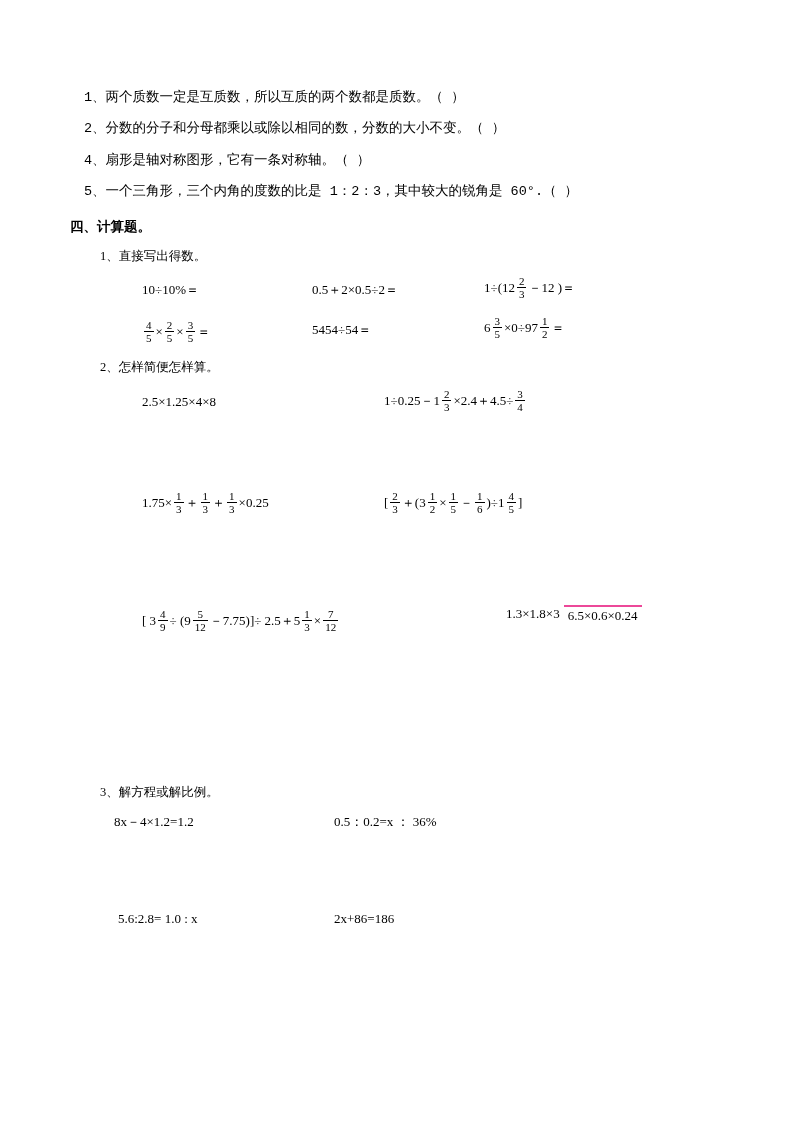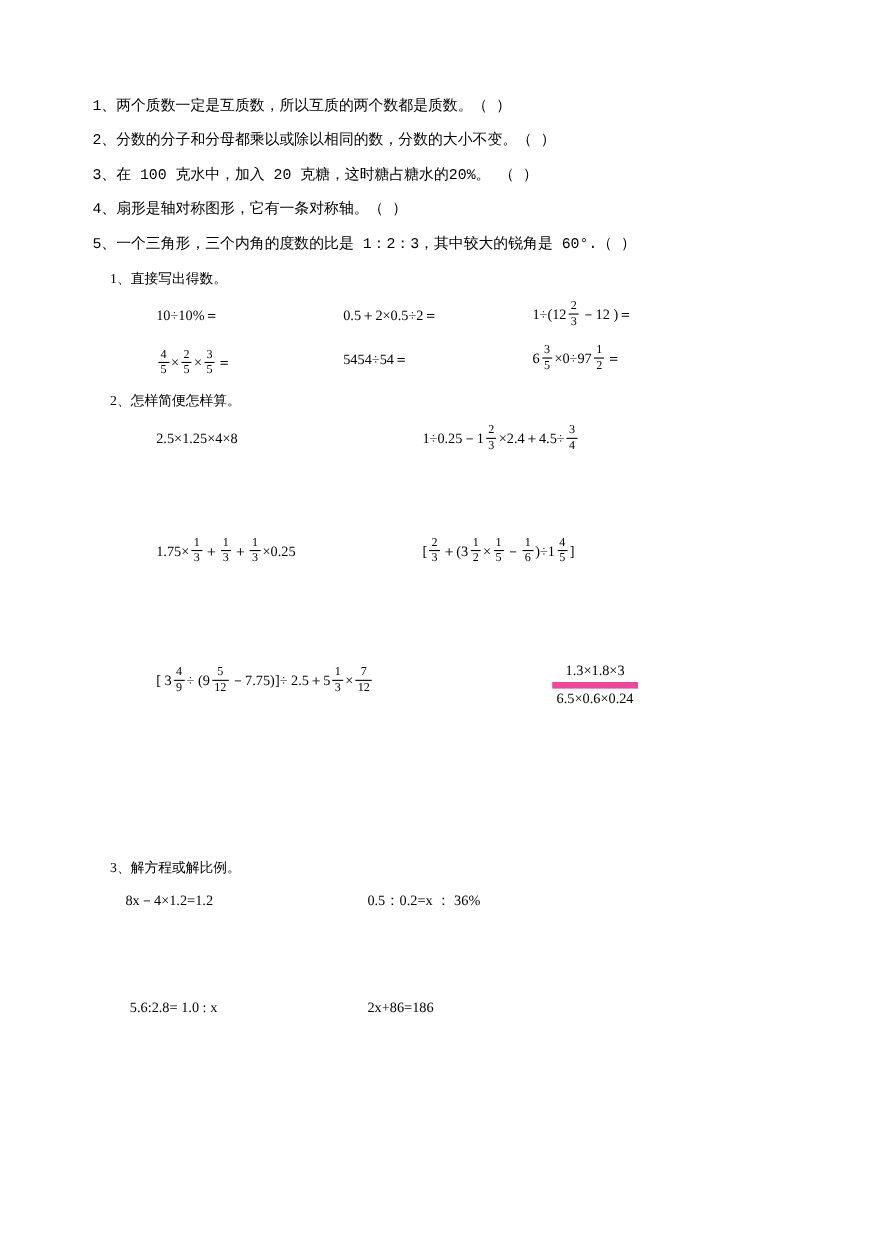--- a/index.html
+++ b/index.html
@@ -67,27 +67,27 @@
     margin: 0 2px;
     position: relative;
     top: 0px;
     font-size: 11px;
     line-height: 1.12;
   }
   .frac .n { padding: 0 2px; }
   .frac .d { padding: 0 2px; border-top: 1px solid #000; }
   .big-frac {
     display: inline-flex;
-    flex-direction: column;
+    flex-direction: row;
     align-items: center;
     font-size: 13px;
     line-height: 1.25;
   }
   .big-frac .n { padding: 0 4px 1px 4px; }
-  .big-frac .d { padding: 1px 4px 0 4px; border-top: 6px solid #ec4899; }
+  .big-frac .d { padding: 1px 4px 0 4px; border-top: 2px solid #ec4899; }
 
   
   .calc-row {
     position: relative;
     height: 30px;
     margin-bottom: 4px;
   }
   .cell {
     position: absolute;
     top: 0;
@@ -104,25 +104,25 @@
 </style>
 </head>
 <body>
 
 <div class="page">
   <div class="content">
 
     <div>
       <div class="tf-item">1、两个质数一定是互质数，所以互质的两个数都是质数。（        ）</div>
       <div class="tf-item">2、分数的分子和分母都乘以或除以相同的数，分数的大小不变。（        ）</div>
-      <div class="tf-item">3、在 100 克水中，加入 20 克糖，这时糖占糖水的20%。    （        ）</div>
       <div class="tf-item">4、扇形是轴对称图形，它有一条对称轴。（        ）</div>
       <div class="tf-item">5、一个三角形，三个内角的度数的比是 1：2：3，其中较大的锐角是 60°.（        ）</div>
     </div>
 
+    <div class="section-head">四、计算题。</div>
 
     <div class="sub-head">1、直接写出得数。</div>
 
     <div class="calc-row" style="height:34px;">
       <div class="cell plain" style="left:58px; top:6px;">10÷10%＝</div>
       <div class="cell plain" style="left:228px; top:6px;">0.5＋2×0.5÷2＝</div>
       <div class="cell" style="left:400px; top:0px;">
         <span class="expr">
           <span>1÷(12</span>
           <span class="frac">

